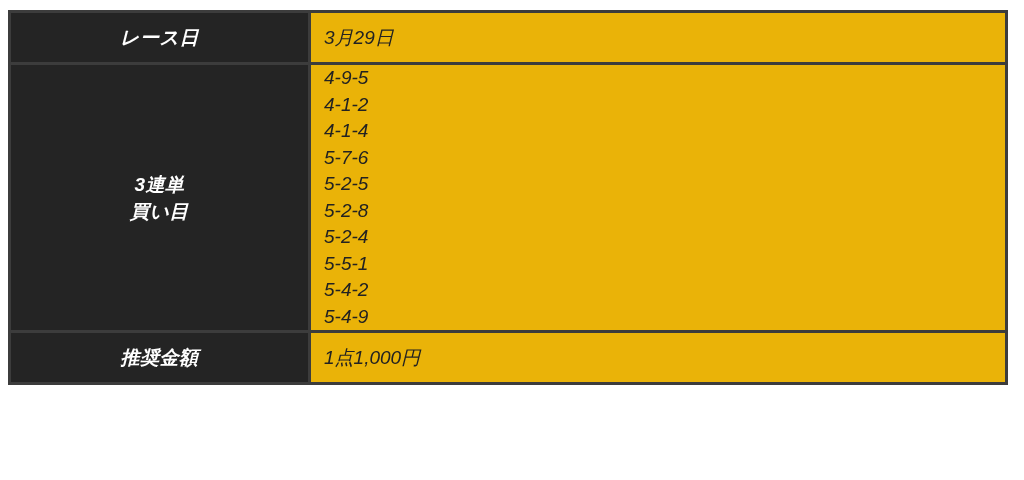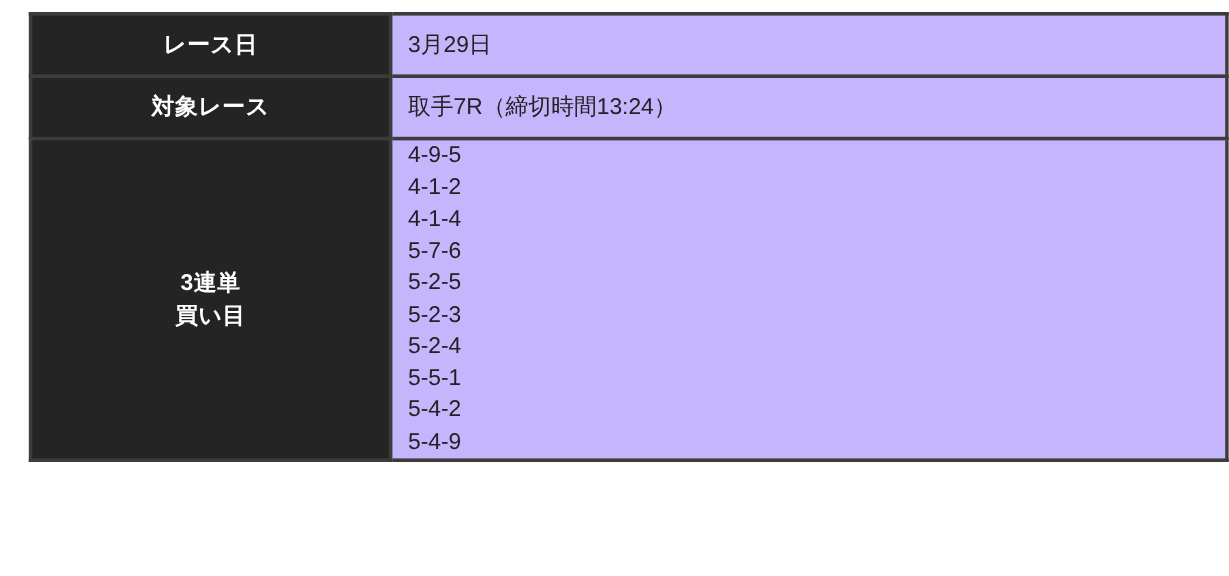--- a/index.html
+++ b/index.html
@@ -8,22 +8,23 @@
       background: #ffffff;
       width: 1024px;
       height: 480px;
       overflow: hidden;
       font-family: "Liberation Sans", "DejaVu Sans", sans-serif;
     }
     .page {
       width: 1024px;
       height: 428px;
       box-sizing: border-box;
-      padding: 10px 24px;
+      padding: 10px 8px;
       background: #ffffff;
+      font-style: italic;
     }
     table.race-table {
       border-collapse: collapse;
       width: 1000px;
       table-layout: fixed;
     }
     table.race-table th,
     table.race-table td {
       border: 3px solid #3c3c3c;
       font-size: 19px;
@@ -33,21 +34,21 @@
       width: 300px;
       background: #242424;
       color: #ffffff;
       font-weight: bold;
       text-align: center;
       vertical-align: middle;
       letter-spacing: 0.5px;
       line-height: 27px;
     }
     table.race-table td {
-      background: #c4b5fd;
+      background: #eab308;
       color: #222222;
       text-align: left;
       vertical-align: middle;
       padding: 0 12px 0 13px;
       line-height: 26px;
     }
     tr.row-short th,
     tr.row-short td {
       height: 52px;
     }
@@ -68,39 +69,39 @@
 <body>
 
 <div class="page">
   <table class="race-table">
     <tbody>
       <tr class="row-short">
         <th>レース日</th>
         <td>3月29日</td>
       </tr>
 
-      <tr class="row-short">
-        <th>対象レース</th>
-        <td>取手7R（締切時間13:24）</td>
-      </tr>
 
       <tr>
         <th>
           <div class="label-line">3連単</div>
           <div class="label-line">買い目</div>
         </th>
         <td class="picks-cell">
           <div class="pick-line">4-9-5</div>
           <div class="pick-line">4-1-2</div>
           <div class="pick-line">4-1-4</div>
           <div class="pick-line">5-7-6</div>
           <div class="pick-line">5-2-5</div>
-          <div class="pick-line">5-2-3</div>
+          <div class="pick-line">5-2-8</div>
           <div class="pick-line">5-2-4</div>
           <div class="pick-line">5-5-1</div>
           <div class="pick-line">5-4-2</div>
           <div class="pick-line">5-4-9</div>
         </td>
       </tr>
 
+      <tr class="row-short">
+        <th>推奨金額</th>
+        <td>1点1,000円</td>
+      </tr>
     </tbody>
   </table>
 </div>
 
 </body></html>

